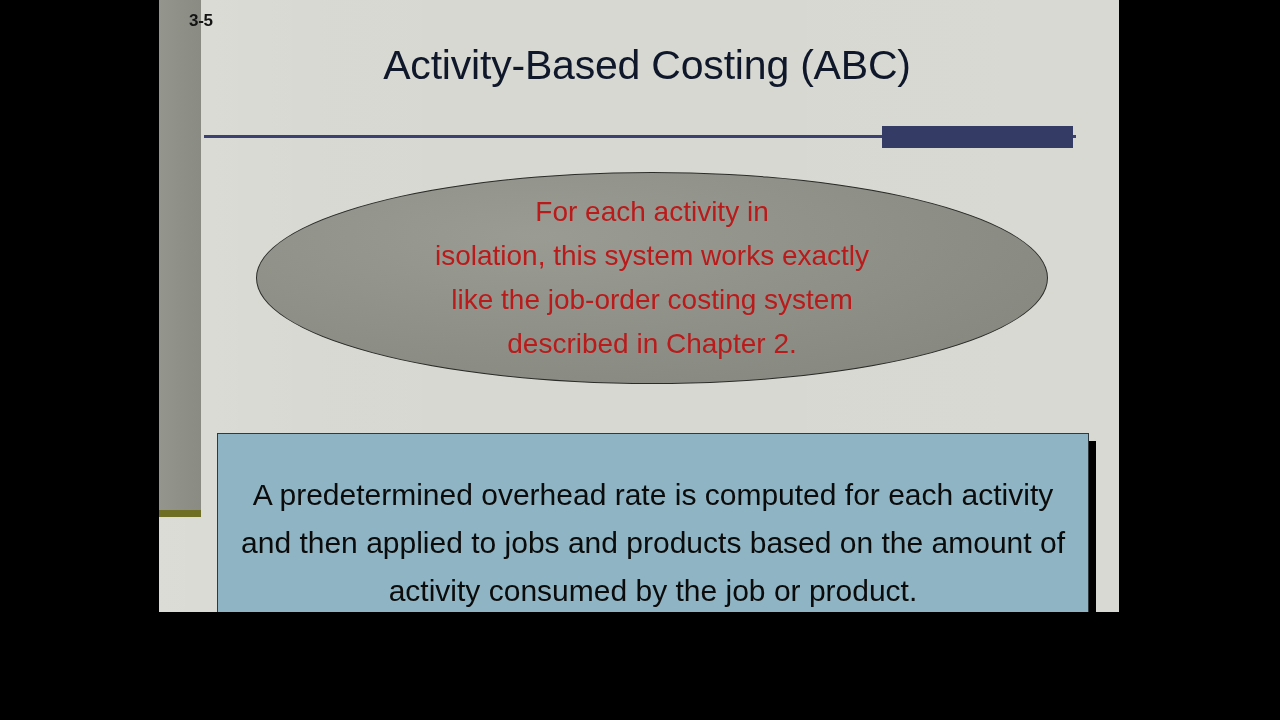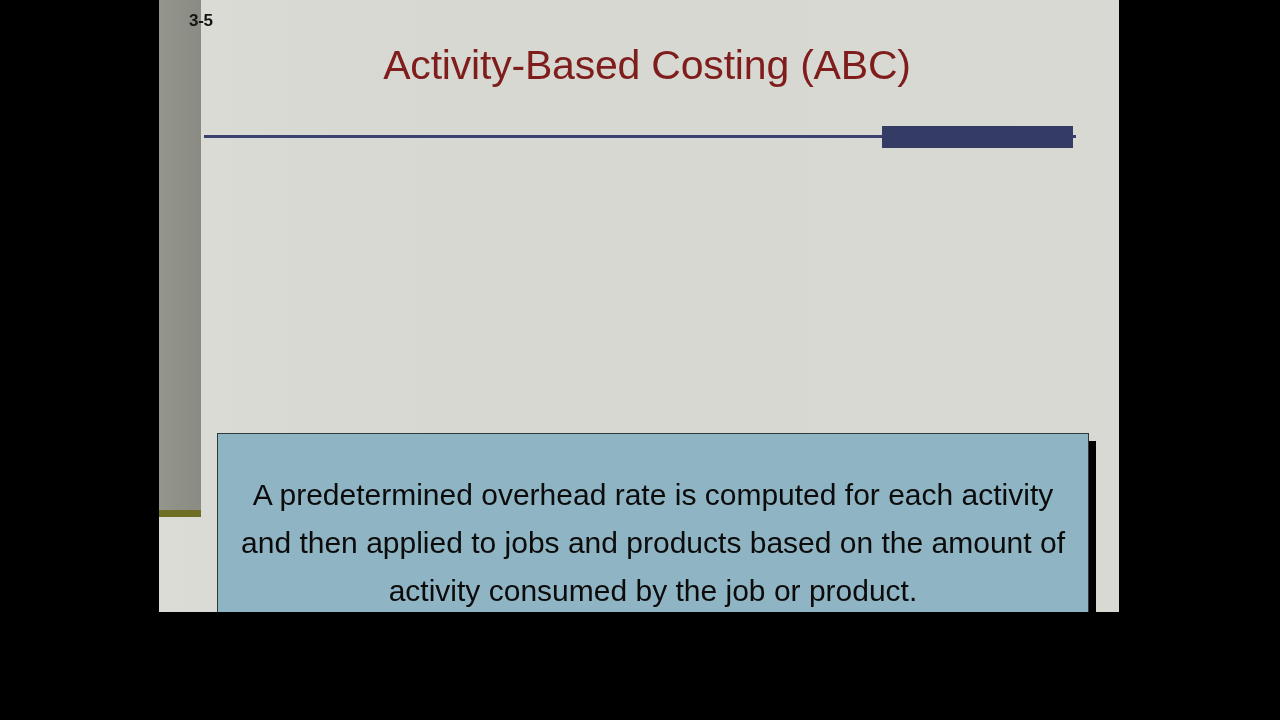--- a/index.html
+++ b/index.html
@@ -73,21 +73,21 @@
   }
 
   
   .slide-title {
     position: absolute;
     left: 48px;
     top: 42px;
     width: 880px;
     text-align: center;
     font-size: 41px;
-    color: #7f1d1d;
+    color: #0f172a;
     letter-spacing: -0.2px;
     white-space: nowrap;
   }
 
   
   .title-rule {
     position: absolute;
     left: 45px;
     top: 135px;
     width: 872px;
@@ -178,20 +178,26 @@
     <div class="side-bar"></div>
     <div class="side-bar-rule"></div>
 
     <div class="slide-number">3-5</div>
 
     <div class="slide-title">Activity-Based Costing (ABC)</div>
 
     <div class="title-rule"></div>
     <div class="accent-block"></div>
 
+    <div class="ellipse">
+      <div class="ellipse-text" style="white-space: pre-line;">For each activity in
+isolation, this system works exactly
+like the job-order costing system
+described in Chapter 2.</div>
+    </div>
 
     <div class="callout-shadow"></div>
     <div class="callout">
       <div class="callout-text">A predetermined overhead rate is computed for each activity and then applied to jobs and products based on the amount of activity consumed by the job or product.</div>
     </div>
 
   </div>
 
   <div class="letterbox left"></div>
   <div class="letterbox right"></div>

